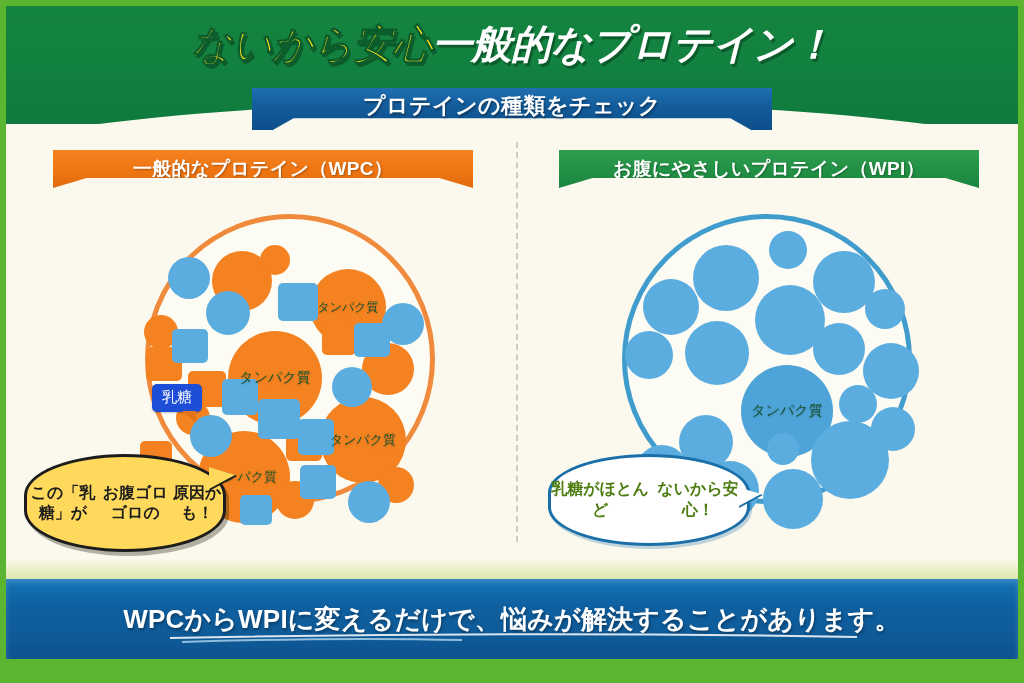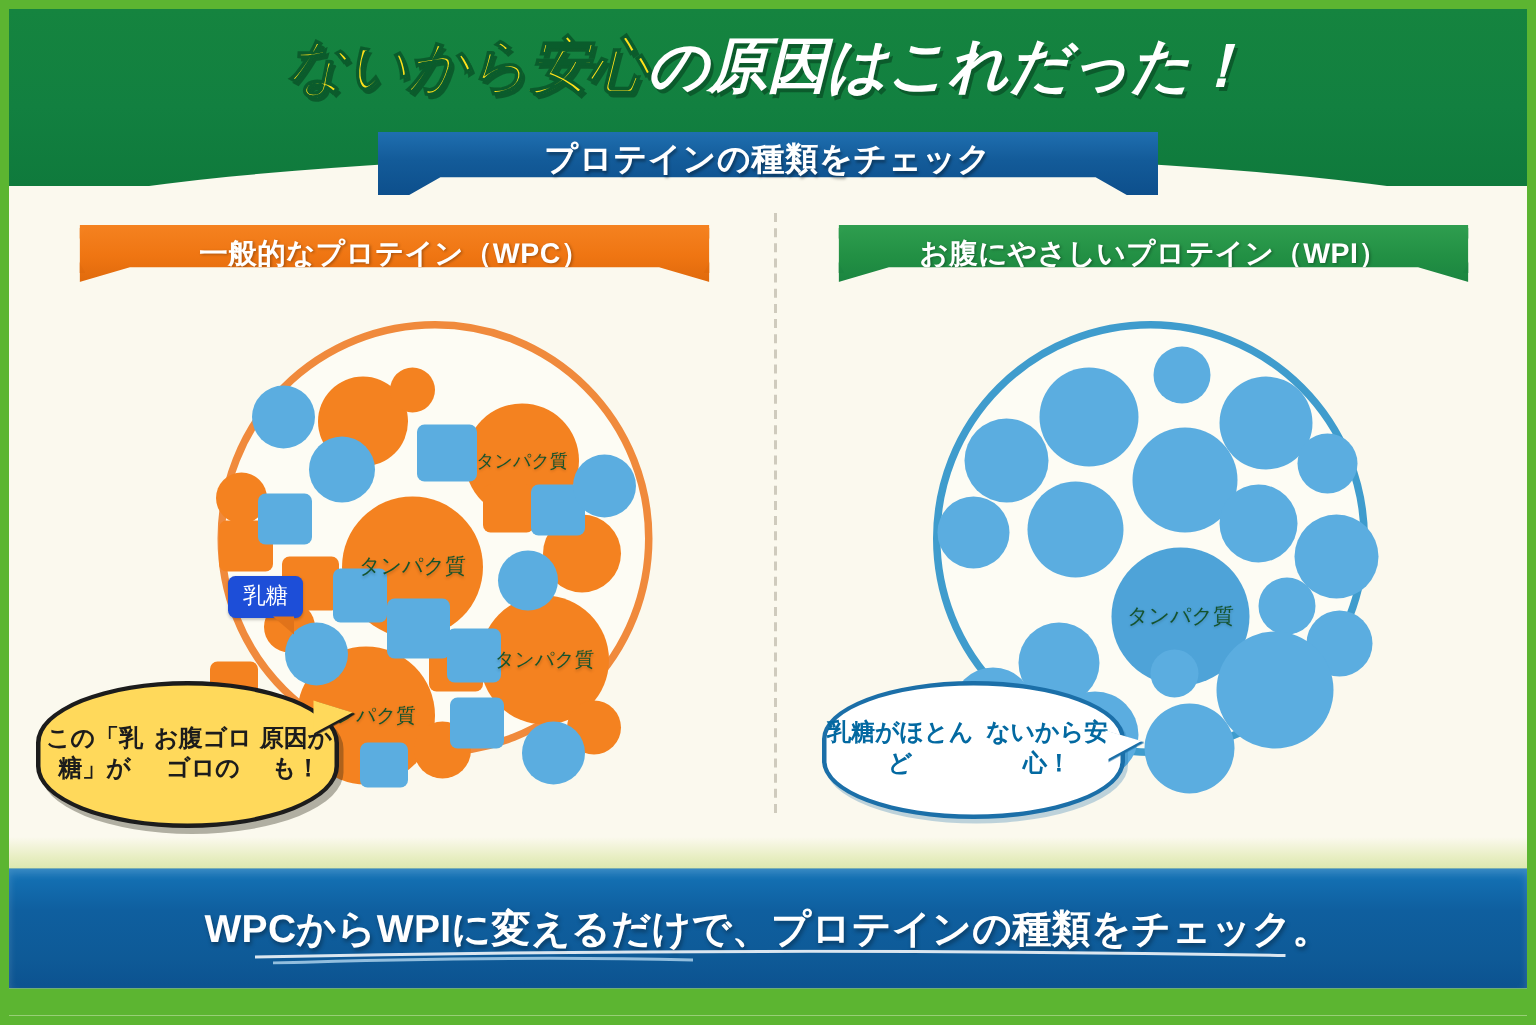--- a/index.html
+++ b/index.html
@@ -170,21 +170,21 @@
     position:absolute;right:-12px;top:10px;
     width:0;height:0;
     border-width:8px 0 14px 26px;border-style:solid;
     border-color:transparent transparent transparent #ffd95b;
     filter:drop-shadow(2px 1px 0 #1c1c1c);
   }
 
   .bubble-white{
     left:32px;top:330px;width:196px;height:86px;
     background:#ffffff;border:3px solid #1b6fa8;
-    color:#0369a1;font-size:16px;line-height:1.3;
+    color:#4d7c0f;font-size:16px;line-height:1.3;
     box-shadow:2px 3px 0 rgba(27,111,168,.28);
     text-align:center;
   }
   .bubble-white .tail{
     position:absolute;right:-14px;top:30px;
     width:0;height:0;
     border-width:7px 0 13px 24px;border-style:solid;
     border-color:transparent transparent transparent #ffffff;
     filter:drop-shadow(2px 1px 0 #1b6fa8);
   }
@@ -221,21 +221,21 @@
 <body>
 
 <div id="stage">
   <div class="canvas">
 
     <div class="header">
       <div class="header-curve"></div>
     </div>
 
     <div class="main-title">
-      <span class="hl ital">ないから安心</span><span class="wh ital">の原因はこれだった！</span>
+      <span class="hl ital">ないから安心</span><span class="wh ital">一般的なプロテイン！</span>
     </div>
 
     <div class="sub-ribbon"></div>
     <div class="sub-ribbon-label">プロテインの種類をチェック</div>
 
     <div class="body-area">
 
       <div class="divider"></div>
 
       <div class="panel left">
@@ -336,21 +336,21 @@
           <span>乳糖がほとんど</span>
           <span>ないから安心！</span>
         </div>
       </div>
     </div>
 
     <div class="bottom-green-strip"></div>
 
     <div class="bottom-banner">
       <div class="bottom-banner-inner">
-        <span class="bottom-text">WPCからWPIに変えるだけで、プロテインの種類をチェック。</span>
+        <span class="bottom-text">WPCからWPIに変えるだけで、悩みが解決することがあります。</span>
       </div>
       <svg class="bottom-underline" viewBox="0 0 700 10" preserveAspectRatio="none">
         <path d="M8 5 Q 350 -2 695 4" stroke="#ffffff" stroke-width="2" fill="none" opacity=".85"></path>
         <path d="M20 9 Q 180 4 300 7" stroke="#bfe0f5" stroke-width="2" fill="none" opacity=".75"></path>
       </svg>
     </div>
 
     <div class="bottom-footer-green"></div>
   </div>
 </div>

